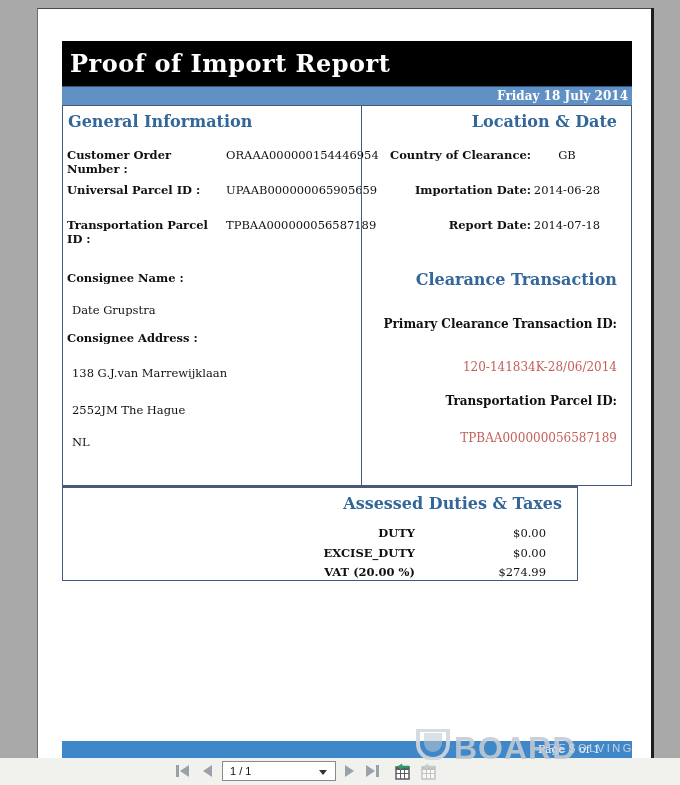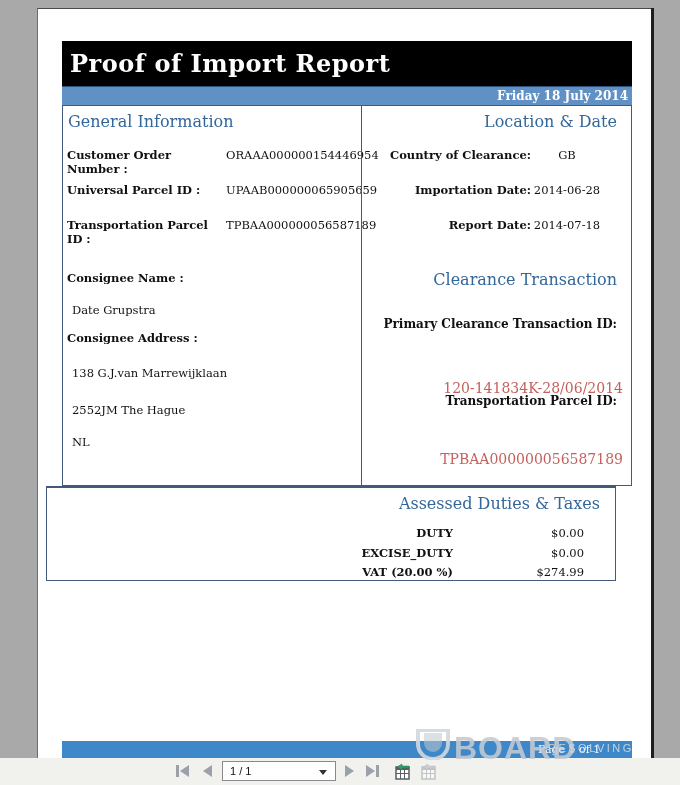--- a/index.html
+++ b/index.html
@@ -18,39 +18,39 @@
                  background:#6090c4; border-top:1px solid #2c5380; color:#fff;
                  font-size:12px; font-weight:bold; text-align:right; line-height:18px;
                  padding-right:4px; }
 
   .main-box { position:absolute; left:24px; top:96px; width:570px; height:381px;
               border:1px solid #44597c; }
   .col-left  { position:absolute; left:0; top:0; width:298px; height:100%; }
   .col-right { position:absolute; left:298px; top:0; width:271px; height:100%;
                border-left:1px solid #44597c; }
 
-  .sec-heading { color:#336699; font-weight:normal; font-size:16px; }
+  .sec-heading { color:#336699; font-weight:bold; font-size:16px; }
   .h-left  { position:absolute; left:5px; top:6px; }
   .h-right { position:absolute; right:15px; top:6px; }
 
   .frow { position:absolute; left:4px; right:12px; display:flex; font-size:11.5px; color:#111; }
   .frow .lbl { font-weight:bold; flex:0 0 159px; }
   .frow .val { flex:1; }
 
   .rrow { position:absolute; left:0; right:0; display:flex; font-size:11.5px; color:#111; }
   .rrow .lbl { font-weight:bold; flex:0 0 169px; text-align:right; }
   .rrow .val { flex:0 0 72px; text-align:center; }
 
   .blk-lbl { position:absolute; left:4px; font-size:11.5px; font-weight:bold; color:#111; }
   .blk-val { position:absolute; left:9px; font-size:11.5px; color:#111; }
 
   .ra-lbl { position:absolute; right:15px; font-size:12px; font-weight:bold; color:#111; }
-  .ra-red { position:absolute; right:9px; font-size:14px; color:#c4615c;margin-top:20px; }
-
-  .assessed-box { position:absolute; left:8px; top:477px; width:570px; height:95px;
+  .ra-red { position:absolute; right:15px; font-size:12px; color:#c4615c; }
+
+  .assessed-box { position:absolute; left:24px; top:477px; width:516px; height:95px;
                   border:1px solid #44597c; border-top:2px solid #44597c; }
   .arow { position:absolute; left:0; right:31px; display:flex; justify-content:flex-end;
           font-size:11.5px; color:#111;gap:44px; }
   .arow .lbl { font-weight:bold; }
   .arow .val { flex:0 0 87px; text-align:right; }
 
   .footer-bar { position:absolute; left:24px; top:732px; width:570px; height:18px;
                 background:#3e88c9; }
   .page-of { position:absolute; left:476px; top:2px; color:#fff; font-size:11px; }
 

